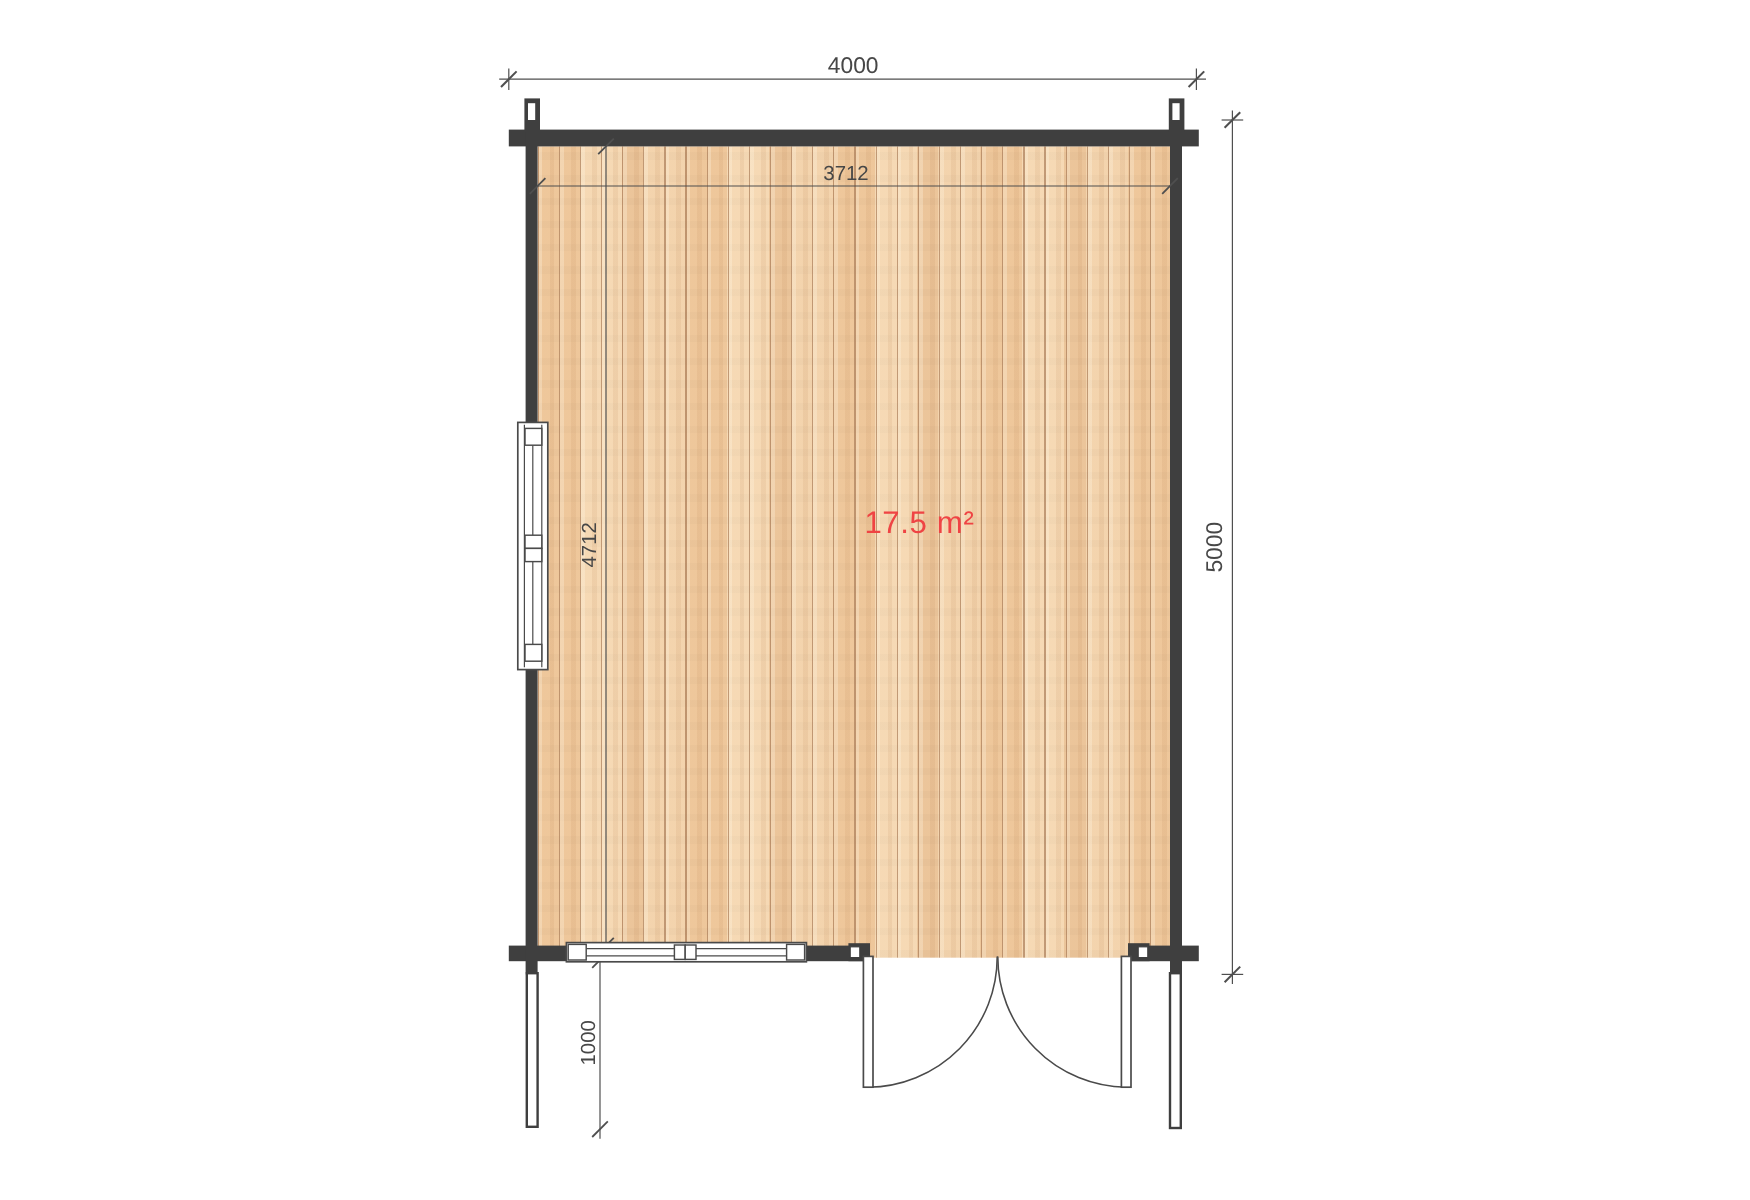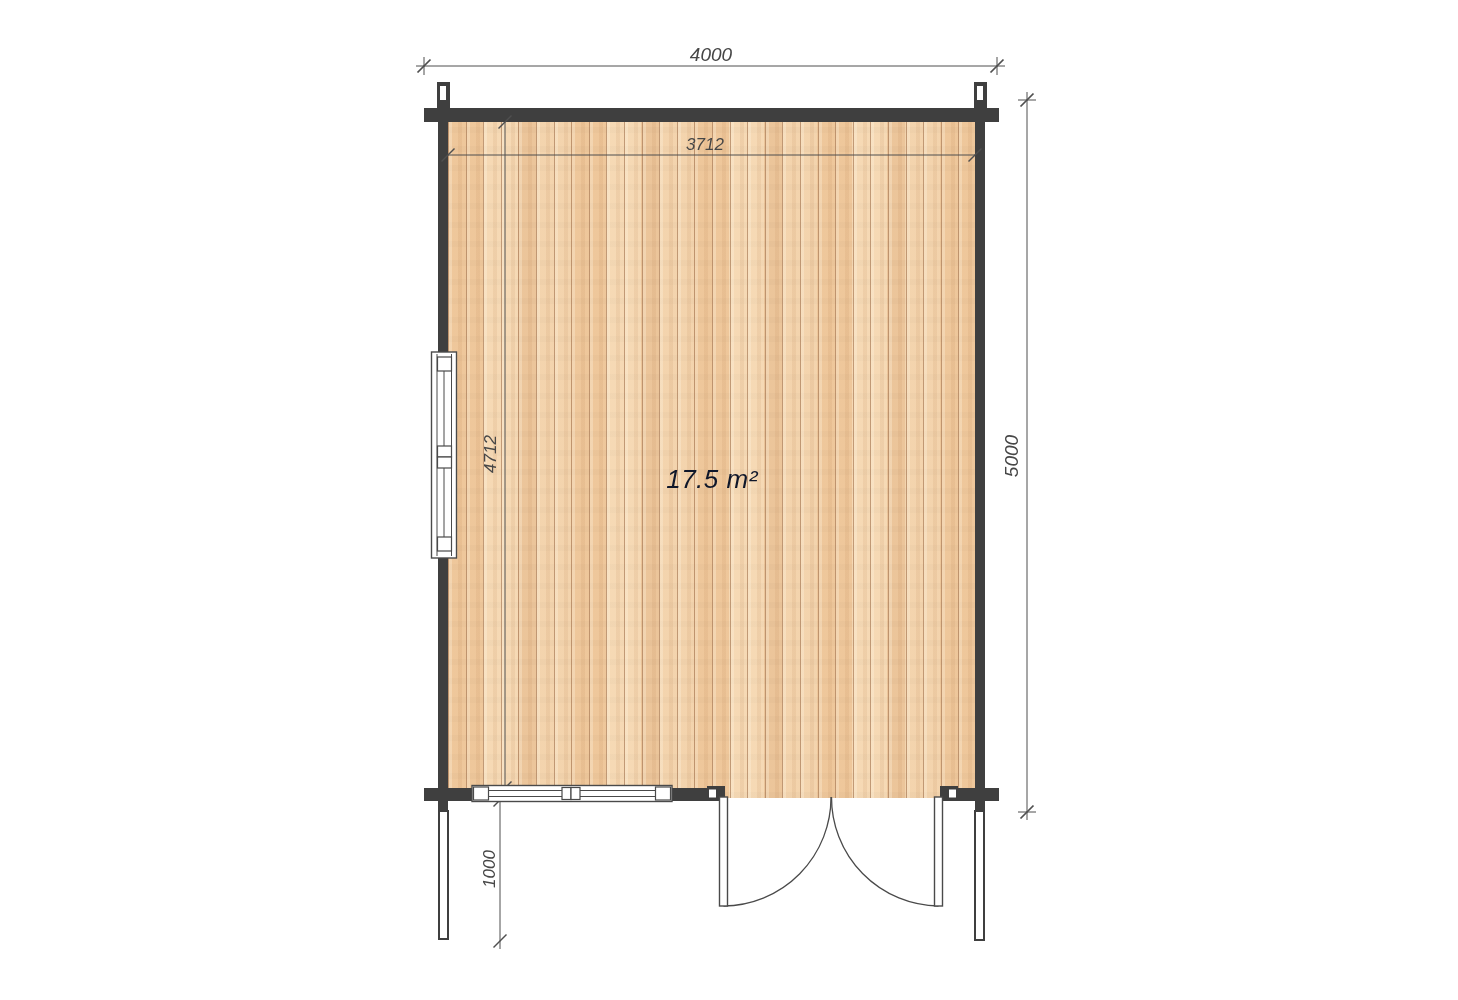--- a/index.html
+++ b/index.html
@@ -1,36 +1,35 @@
 <!DOCTYPE html>
 <html><head>
 <meta charset="utf-8">
 <style>
   html,body{margin:0;padding:0;background:#ffffff;}
   .canvas{
     position:relative;width:1458px;height:1000px;background:#ffffff;overflow:hidden;
     font-family:"Liberation Sans","DejaVu Sans",sans-serif;
-    font-style:italic;
   }
   .wall{position:absolute;background:#3f3f3f;}
   .floor{
     position:absolute;left:448px;top:122px;width:527px;height:676px;
     background-color:#f2d0a8;
     background-image:
       repeating-linear-gradient(90deg, rgba(148,94,54,0.55) 0px, rgba(148,94,54,0.55) 1px, rgba(0,0,0,0) 1px, rgba(0,0,0,0) 17.6px),
       repeating-linear-gradient(90deg, rgba(255,246,228,0.30) 0px, rgba(255,246,228,0.30) 4px, rgba(0,0,0,0) 4px, rgba(0,0,0,0) 10px, rgba(186,128,78,0.12) 10px, rgba(186,128,78,0.12) 14px, rgba(0,0,0,0) 14px, rgba(0,0,0,0) 17.6px),
       repeating-linear-gradient(90deg, rgba(229,176,121,0.28) 0px, rgba(229,176,121,0.28) 35px, rgba(255,238,209,0.30) 35px, rgba(255,238,209,0.30) 70px, rgba(213,158,105,0.22) 70px, rgba(213,158,105,0.22) 88px, rgba(248,224,190,0.24) 88px, rgba(248,224,190,0.24) 123px),
       repeating-linear-gradient(0deg, rgba(0,0,0,0.022) 0px, rgba(0,0,0,0.022) 6px, rgba(0,0,0,0) 6px, rgba(0,0,0,0) 19px);
   }
   .notch{position:absolute;background:#ffffff;}
   .porch-post{position:absolute;background:#ffffff;border:2px solid #3f3f3f;box-sizing:border-box;}
   .overlay{position:absolute;left:0;top:0;}
   .area-label{
-    position:absolute;left:612px;top:464px;width:200px;text-align:center;
-    font-size:26px;color:#0f172a;letter-spacing:0.5px;
+    position:absolute;left:612px;top:420px;width:200px;text-align:right;
+    font-size:26px;color:#ef4444;letter-spacing:0.5px;
   }
   svg text{font-family:"Liberation Sans","DejaVu Sans",sans-serif;fill:#474747;}
   .dim-big{font-size:19px;}
   .dim-small{font-size:17px;}
 </style>
 </head>
 <body>
 
 <div class="canvas">
 

